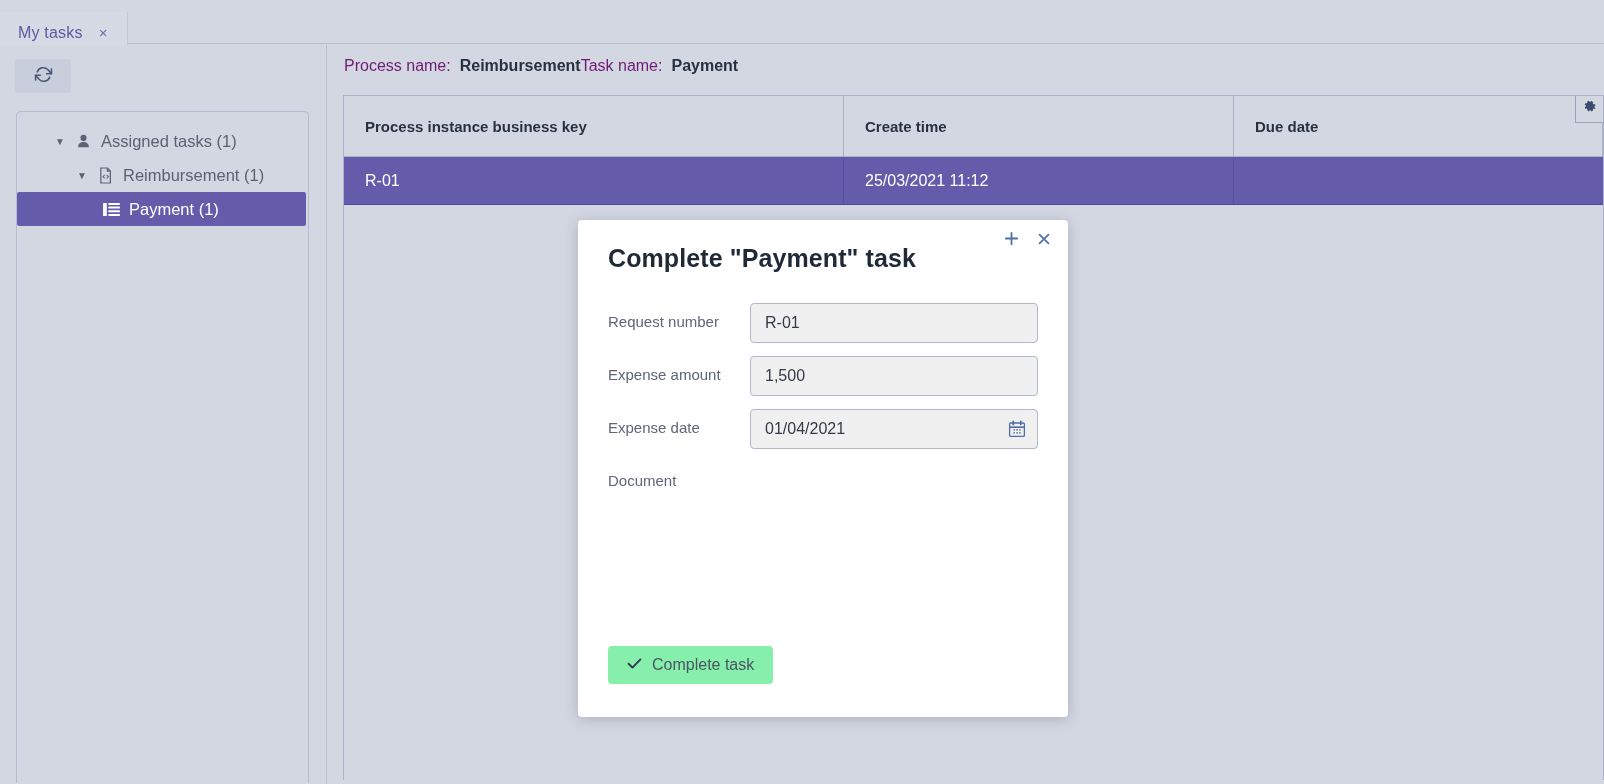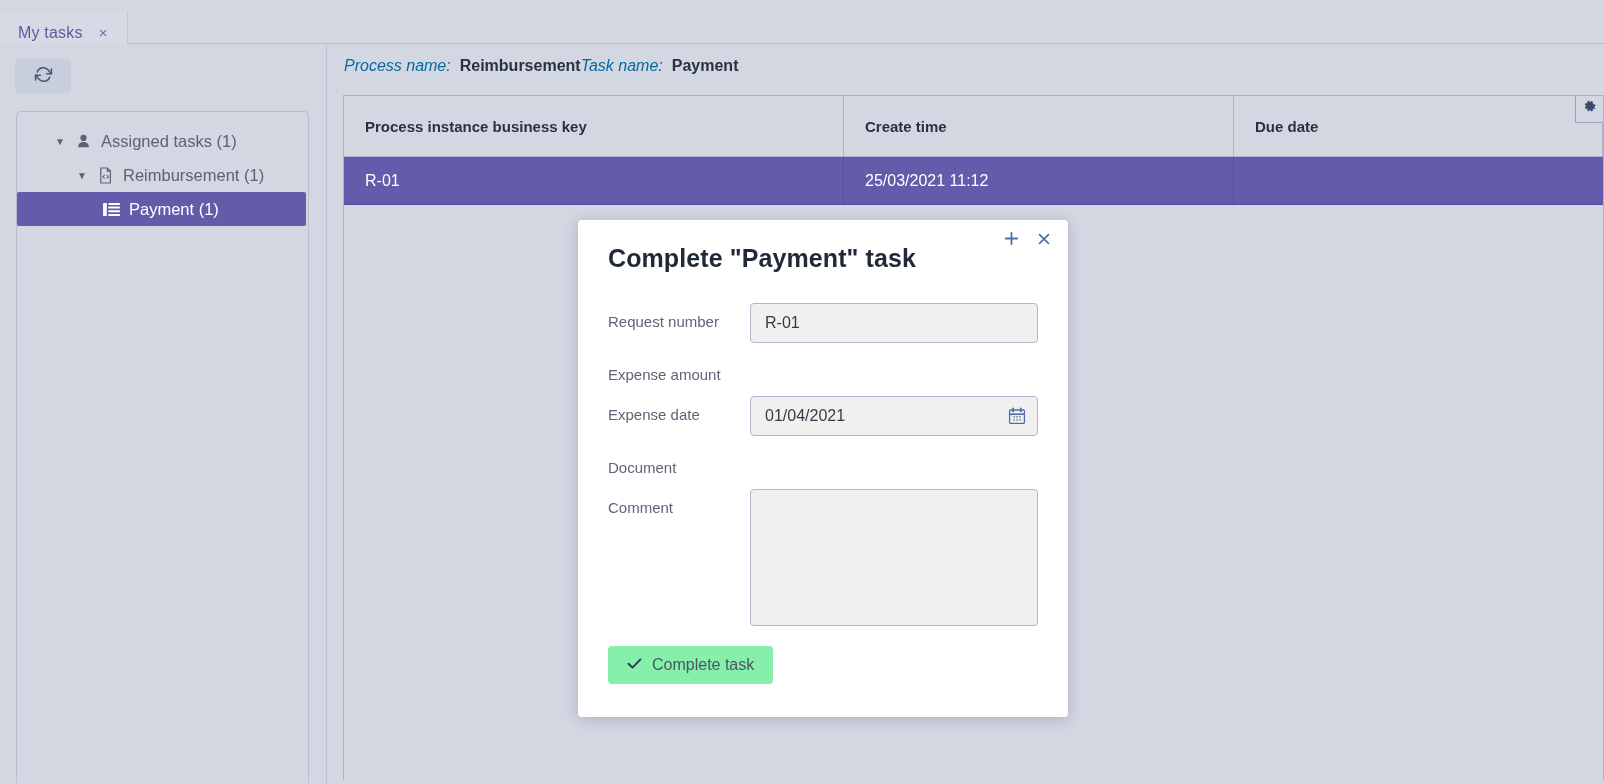--- a/index.html
+++ b/index.html
@@ -102,21 +102,21 @@
   #main {
     position: absolute; left: 338px; top: 45px;
     width: 1266px; height: 739px;
     background: #d3d7e2;
   }
   #crumbs {
     position: absolute; left: 6px; top: 12px;
     display: flex; align-items: baseline; gap: 0;
     font-size: 16px;
   }
-  #crumbs .lbl { color: #0369a1; margin-right: 9px; font-style: italic; }
+  #crumbs .lbl { color: #701a75; margin-right: 9px; }
   #crumbs .val { color: #273142; font-weight: bold; }
   #crumbs .val.last { margin-right: 0; }
 
   
   #table-wrap {
     position: absolute; left: 5px; top: 50px;
     width: 1261px; height: 685px;
     border: 1px solid #aab1c8;
     border-bottom: none;
     background: #d6dae4;
@@ -377,20 +377,23 @@
 
     <div class="frow">
       <div class="flabel">Request number</div>
       <div class="fctl">
         <input class="finput" type="text" value="R-01" style="">
       </div>
     </div>
 
     <div class="frow">
       <div class="flabel">Expense amount</div>
+      <div class="fctl">
+        <input class="finput" type="text" value="1,500" style="">
+      </div>
     </div>
 
     <div class="frow">
       <div class="flabel">Expense date</div>
       <div class="fctl">
         <input class="finput" type="text" value="01/04/2021" style="">
         <span id="cal-icon">
           <svg width="18" height="18" viewBox="0 0 18 18" fill="none" stroke="#4f6ea8" stroke-width="1.3">
             <rect x="1.6" y="3" width="14.8" height="13.4" rx="1.2"></rect>
             <path d="M1.6 7.2h14.8" stroke-width="1.6"></path>
@@ -398,26 +401,20 @@
             <path d="M5.3 9.9h1.7M8.2 9.9h1.7M11.1 9.9h1.7M5.3 12.9h1.7M8.2 12.9h1.7M11.1 12.9h1.7" stroke-width="1.2"></path>
           </svg>
         </span>
       </div>
     </div>
 
     <div class="frow">
       <div class="flabel">Document</div>
     </div>
 
-    <div class="frow">
-      <div class="flabel">Comment</div>
-      <div class="fctl">
-        <textarea class="ftext" placeholder="" style=""></textarea>
-      </div>
-    </div>
 
   </div>
 
   <button id="complete-btn">
     <span>
       <svg width="15" height="13" viewBox="0 0 16 14" fill="none" stroke="#2f3b52" stroke-width="2.1" stroke-linecap="round" stroke-linejoin="round">
         <path d="M1.6 7.2 5.8 11.4 14.4 2.6"></path>
       </svg>
     </span>
     <span>Complete task</span>

